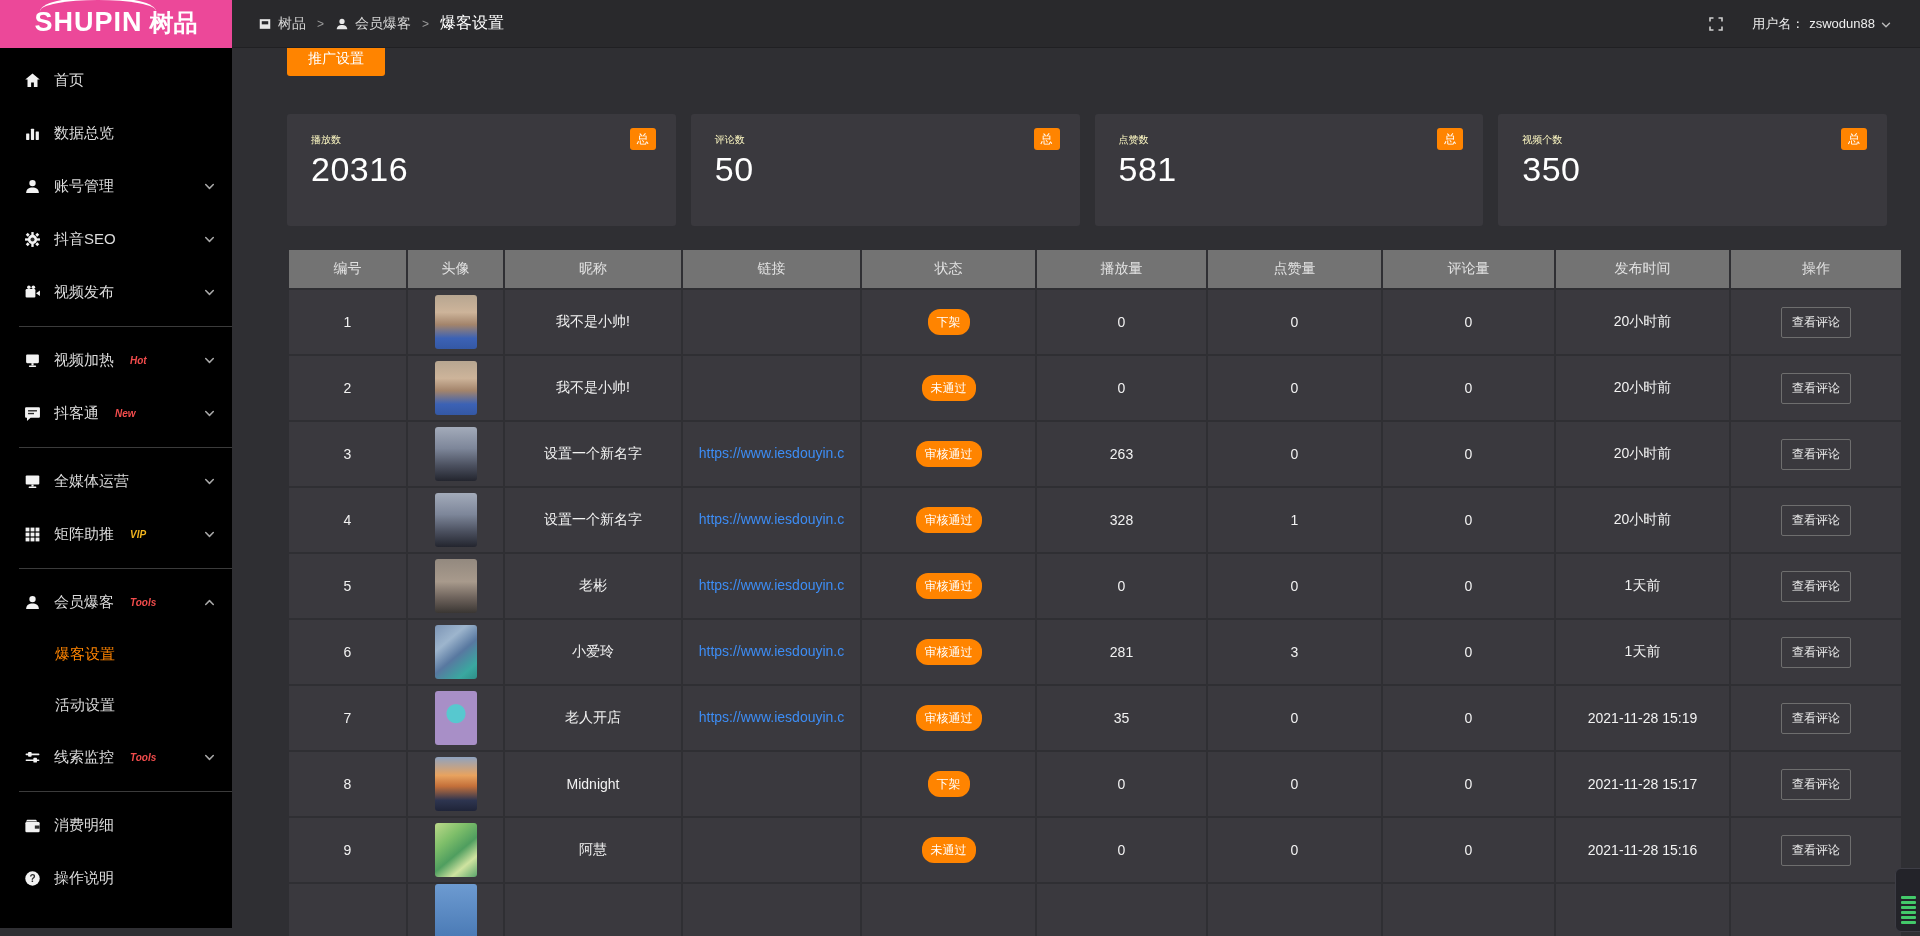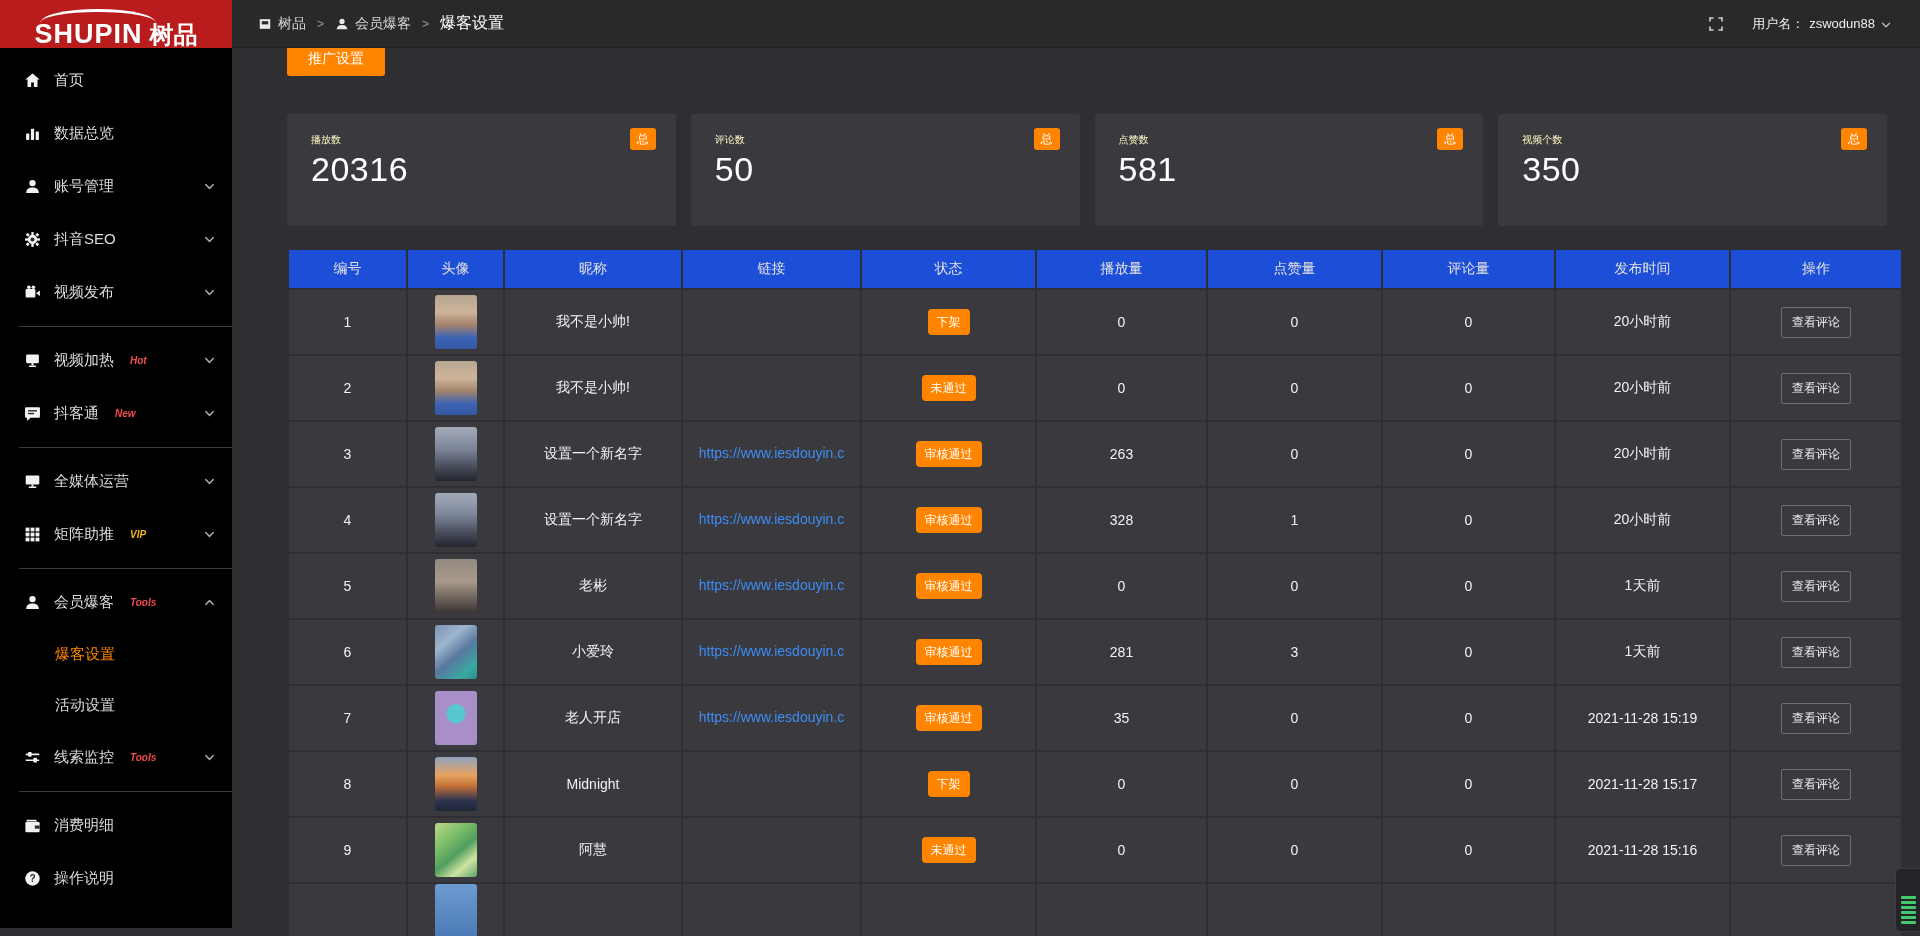--- a/index.html
+++ b/index.html
@@ -7,22 +7,22 @@
   body {
     width:1920px; height:936px; overflow:hidden;
     background:#2f2f33; color:#e8e8e8;
     font-family:"Liberation Sans","DejaVu Sans",sans-serif;
   }
 
   
   .topbar { position:fixed; top:0; left:0; width:1920px; height:48px;
     display:flex; align-items:center; background:#29292c; z-index:20;
     border-bottom:1px solid #202023; }
-  .topbar-left { width:232px; height:48px; background:#b91c1c; flex-shrink:0;
-    display:flex; align-items:flex-end; justify-content:center; }
+  .topbar-left { width:232px; height:48px; background:#ec4899; flex-shrink:0;
+    display:flex; align-items:flex-start; justify-content:center; }
   .logo { position:relative; display:flex; align-items:flex-end; gap:7px; padding-top:9px; cursor:pointer; }
   .logo-arc { position:absolute; top:-3px; left:6px; width:116px; height:14px;
     border-top:3px solid #fff; border-radius:50% 50% 0 0 / 100% 100% 0 0; }
   .logo-en { font-size:27px; font-weight:bold; color:#fff; letter-spacing:1px; line-height:1; }
   .logo-cn { font-size:24px; font-weight:bold; color:#fff; line-height:1.05; }
 
   .crumbs { display:flex; align-items:center; margin-left:26px; font-size:14px; color:#d6d6d6; }
   .crumb { display:flex; align-items:center; gap:6px; cursor:pointer; }
   .crumb .c-icon { width:14px; height:14px; display:inline-flex; color:#e8e8e8; }
   .crumb .c-icon svg { width:100%; height:100%; }
@@ -63,27 +63,27 @@
   .stats-row { display:flex; gap:15px; margin-top:38px; }
   .stat-card { flex:1; height:112px; background:#3a393e; border-radius:3px;
     position:relative; padding:19px 24px; }
   .stat-label { font-size:10px; color:#fef9c3; }
   .stat-value { font-size:34px; color:#fff; margin-top:3px; letter-spacing:.5px; }
   .stat-badge { position:absolute; top:14px; right:20px; background:#ff8400; color:#fff;
     font-size:12px; padding:5px 7px; border-radius:3px; line-height:1; }
 
   .table-wrap { margin-top:22px; }
   table { width:100%; border-collapse:separate; border-spacing:2px; table-layout:fixed; }
-  th { background:#1d4ed8; height:38px; font-size:14px; font-weight:normal; color:#e2e2e2; }
+  th { background:#737373; height:38px; font-size:14px; font-weight:normal; color:#e2e2e2; }
   td { background:#3a393e; height:64px; text-align:center; font-size:14px; color:#f2f2f2; padding:0 4px; }
   tr.partial td { height:30px; }
   .link { color:#3d8df5; text-decoration:none; font-size:14px; white-space:nowrap;
     overflow:hidden; text-overflow:clip; display:inline-block; max-width:100%; }
   .status-badge { display:inline-block; background:#ff8400; color:#fff; font-size:12px;
-    padding:7px 9px; border-radius:4px; line-height:1; white-space:nowrap; }
+    padding:7px 9px; border-radius:12px; line-height:1; white-space:nowrap; }
   .view-btn { background:transparent; border:1px solid #6e6e6e; color:#f0f0f0;
     font-size:12px; padding:6px 10px; border-radius:2px; cursor:pointer; font-family:inherit; white-space:nowrap; }
 
   .avatar { width:42px; height:54px; border-radius:3px; margin:0 auto; }
   .av-boy-photo { background:linear-gradient(180deg,#b7a691 0%,#cdb49a 32%,#a3846b 55%,#3c62b5 80%,#3458a5 100%); }
   .av-dusk-sky { background:linear-gradient(180deg,#a3abba 0%,#7d8699 40%,#4a4f5e 72%,#23252e 100%); }
   .av-man-photo { background:linear-gradient(180deg,#93897f 0%,#a89a8c 42%,#6e635c 72%,#3a3633 100%); }
   .av-person-photo { background:linear-gradient(140deg,#7d95b5 0%,#9db5cd 30%,#5878a0 55%,#3aa8a0 82%,#2e8f88 100%); }
   .av-purple-cartoon { background:radial-gradient(circle at 50% 42%,#57c8cf 0 9px,rgba(0,0,0,0) 10px),
     linear-gradient(#a88fc7,#a88fc7); }

